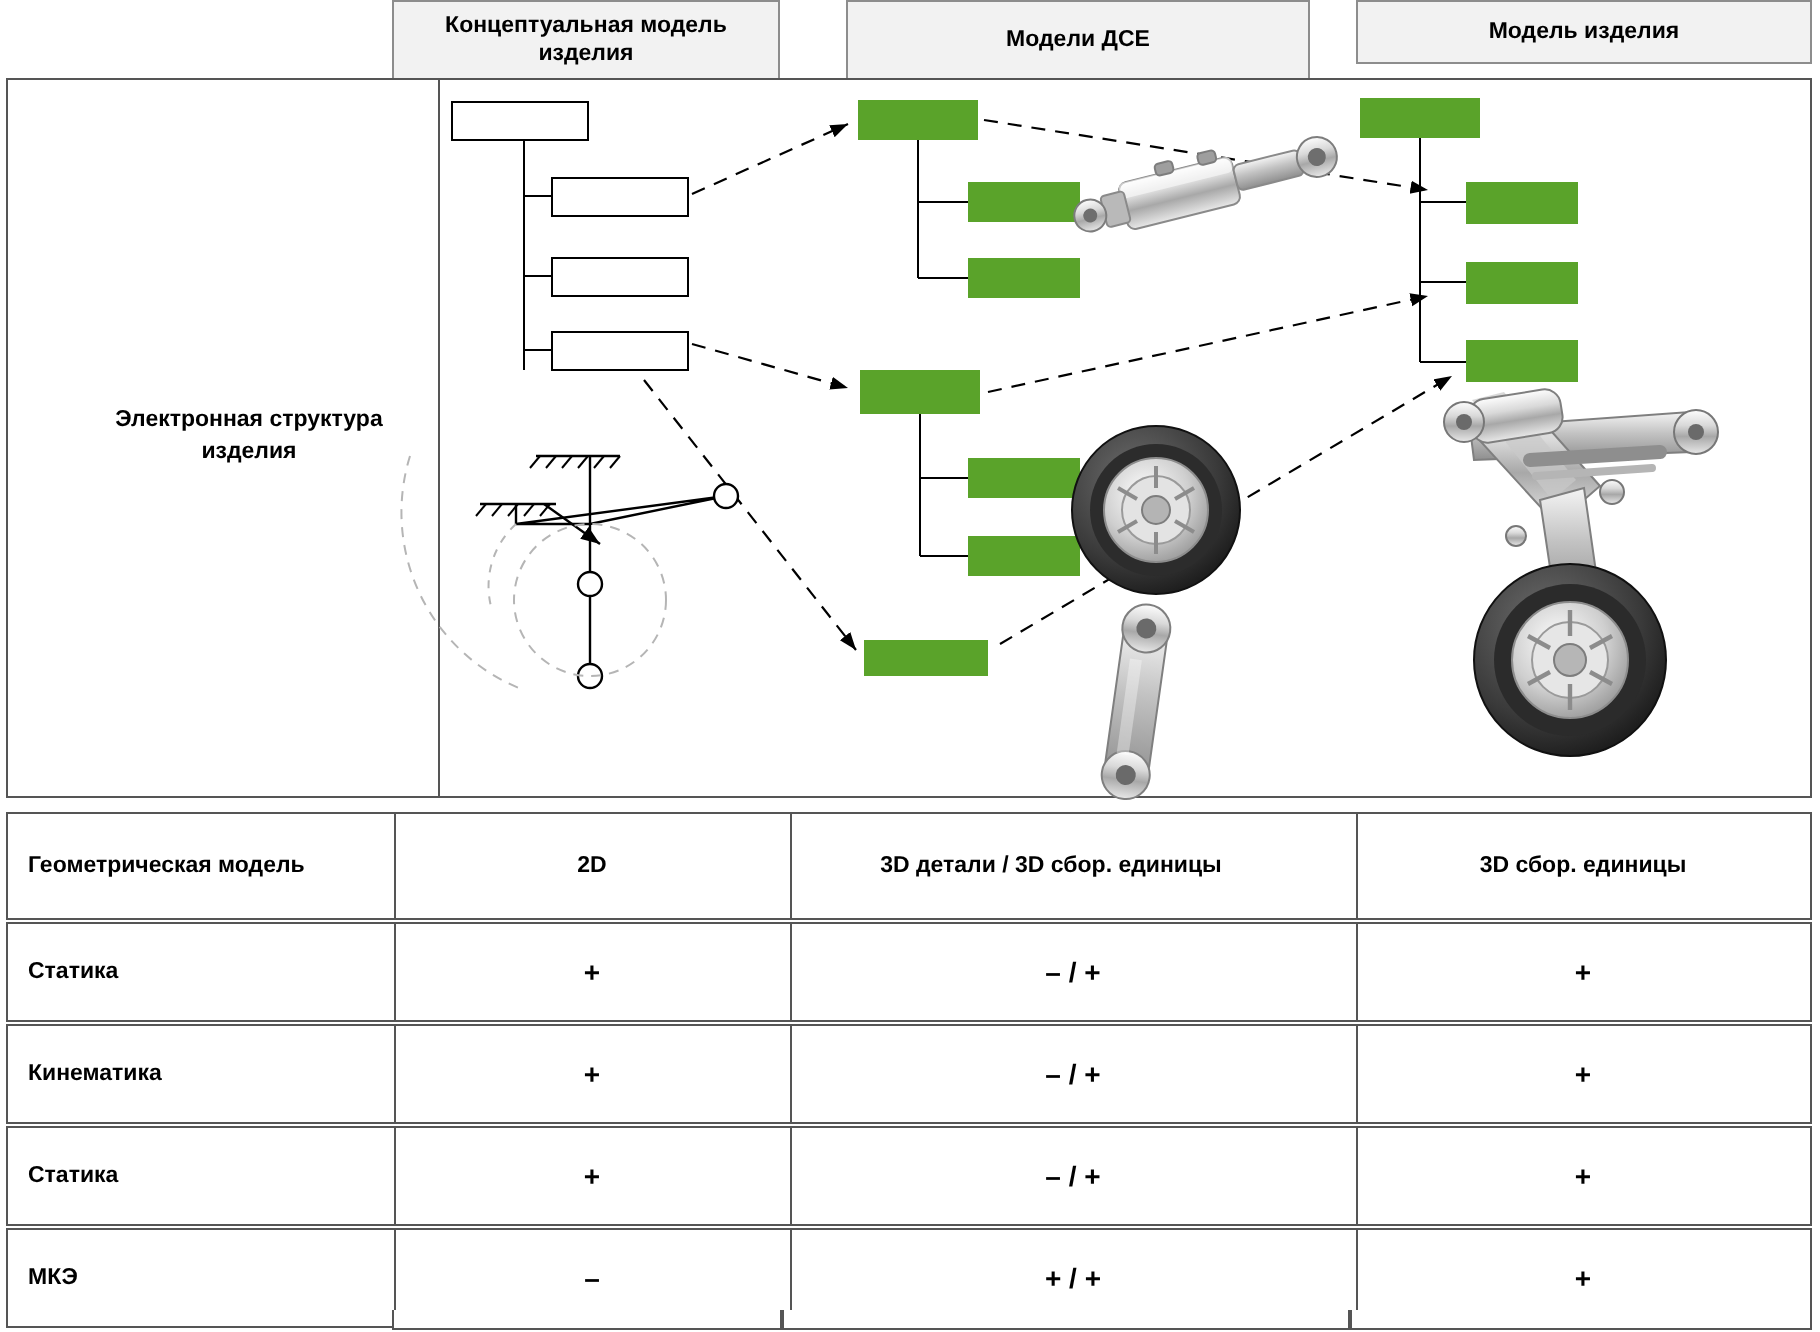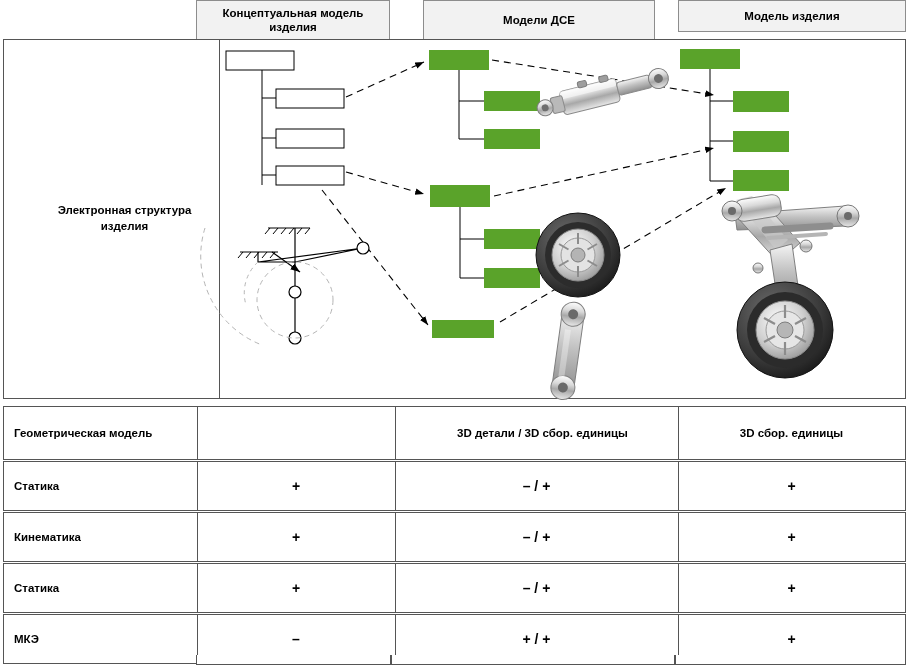--- a/index.html
+++ b/index.html
@@ -81,21 +81,22 @@
   <div class="tab" id="tab-product">Модель изделия</div>
 
   <div class="main-frame"></div>
   <div class="esi-cell">Электронная структура изделия</div>
 
   <div class="row" style="top:406px;height:54px;">
     <div class="row-label">Геометрическая модель</div>
     <div class="vline" style="left:193px;"></div>
     <div class="vline" style="left:391px;"></div>
     <div class="vline" style="left:674px;"></div>
-    <div class="cell" style="left:390px;width:283px;padding-left:14px;">3D детали / 3D сбор. единицы</div>
+    <div class="cell" style="left:193px;width:198px;">2D</div>
+    <div class="cell" style="left:373px;width:283px;padding-left:14px;">3D детали / 3D сбор. единицы</div>
     <div class="cell" style="left:674px;width:227px;">3D сбор. единицы</div>
   </div>
 
   <div class="row" style="top:461px;height:50px;">
     <div class="row-label">Статика</div>
     <div class="vline" style="left:193px;"></div>
     <div class="vline" style="left:391px;"></div>
     <div class="vline" style="left:674px;"></div>
     <div class="cell" style="left:193px;width:198px;font-size:14px;">+</div>
     <div class="cell" style="left:391px;width:283px;font-size:14px;">– / +</div>

